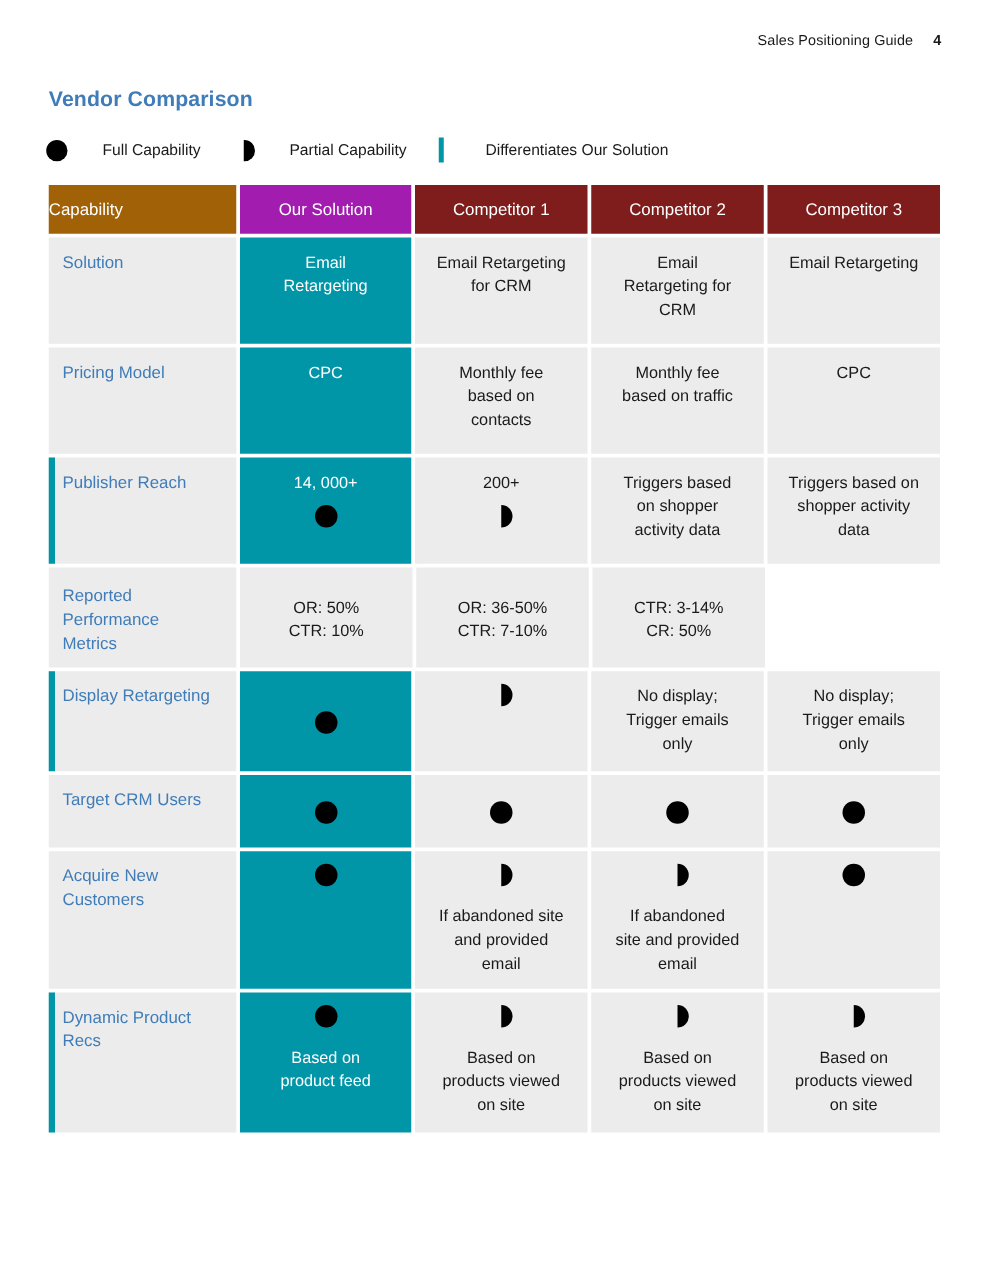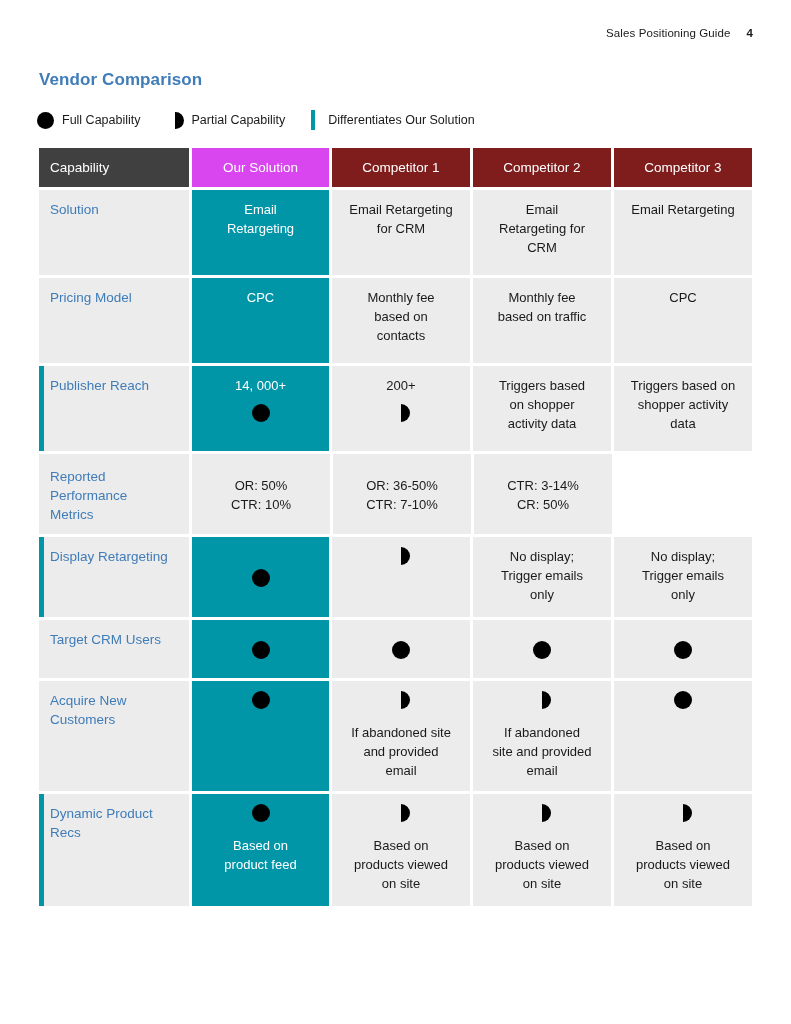--- a/index.html
+++ b/index.html
@@ -22,21 +22,21 @@
   .section-title {
     position: absolute; left: 39px; top: 70px;
     font-size: 17px; font-weight: 700; color: #3f7cb8; letter-spacing: .1px; text-align: center;
   }
 
   
   .legend {
     position: absolute; left: 37px; top: 110px;
     display: flex; align-items: center;
   }
-  .legend-item { display: flex; align-items: center; }
+  .legend-item { display: flex; align-items: center; gap: 20px; }
   .legend-item + .legend-item { margin-left: 26px; }
   .legend-label { font-size: 12.5px; color: #1a1a1a; margin-left: 8px; white-space: nowrap; }
 
   .glyph-full {
     width: 17px; height: 17px; border-radius: 50%; background: #000000;
     display: inline-block; flex: none;
   }
   .glyph-partial {
     width: 17px; height: 17px; flex: none; display: inline-block; position: relative;
   }
@@ -71,22 +71,22 @@
   .c-ours { width: 137px; flex: none; }
   .c-c1   { width: 138px; flex: none; }
   .c-c2   { width: 138px; flex: none; }
   .c-c3   { width: 138px; flex: none; }
 
   
   .row.header .cell {
     height: 39px; justify-content: center;
     color: #ffffff; font-size: 13.5px; line-height: 17px;
   }
-  .row.header .c-cap  { background: #404040; padding-left: 11px; align-items: flex-start; }
-  .row.header .c-ours { background: #d946ef; align-items: center; }
+  .row.header .c-cap  { background: #a16207; padding-left: 0; align-items: flex-start; }
+  .row.header .c-ours { background: #a21caf; align-items: center; }
   .row.header .c-c1,
   .row.header .c-c2,
   .row.header .c-c3 { background: #7f1d1d; align-items: center; }
 
   
   .row.body .c-cap {
     background: #ececec; color: #3f7cb8; font-size: 13.5px; line-height: 19px;
     padding: 10px 7px 8px 11px; align-items: flex-start; text-align: left;
   }
   .row.body .c-ours {

